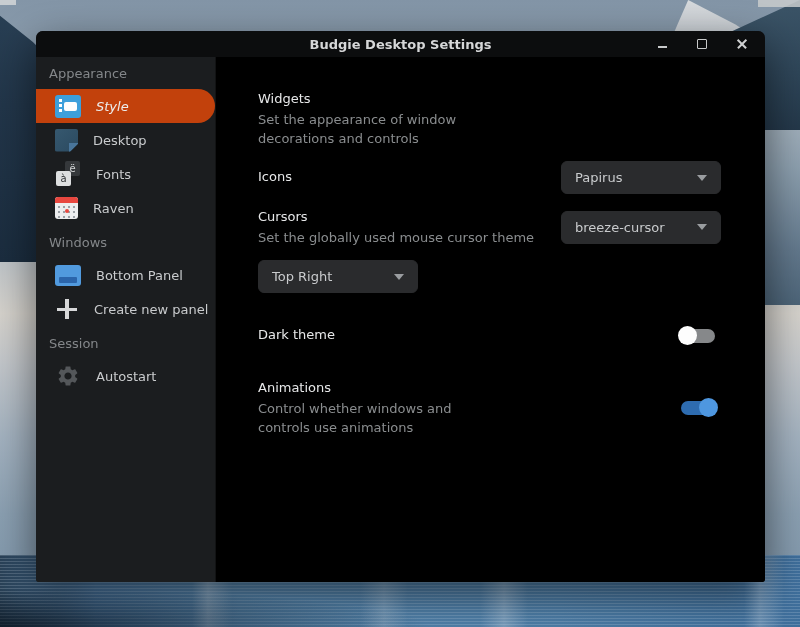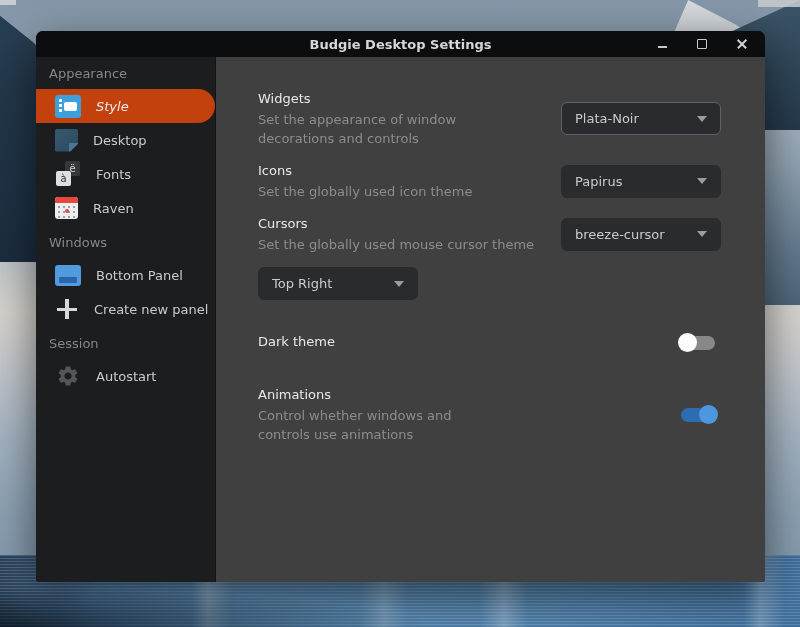--- a/index.html
+++ b/index.html
@@ -81,21 +81,21 @@
   .icon.panel{width:26px;height:21px;background:#519ade;border-radius:3px;}
   .icon.panel::after{content:"";position:absolute;left:4px;right:4px;bottom:3px;height:6px;background:#2b65ab;border-radius:1px;}
   
   .icon.plus{width:24px;height:24px;}
   .icon.plus::before{content:"";position:absolute;left:2px;top:10.5px;width:20px;height:3.4px;background:#d7d8d9;}
   .icon.plus::after{content:"";position:absolute;left:10.3px;top:2px;width:3.4px;height:20px;background:#d7d8d9;}
   
   .icon.gear{width:26px;height:26px;display:flex;align-items:center;justify-content:center;}
   .icon.gear svg{width:24px;height:24px;fill:#54575a;}
   
-  .main{flex:1;background:#404040;padding:32px 44px 0 42px;box-sizing:border-box;}
+  .main{flex:1;background:#000000;padding:32px 44px 0 42px;box-sizing:border-box;}
   .row{display:flex;justify-content:space-between;align-items:center;margin-bottom:13px;}
   .row.gap-lg{margin-top:32px;}
   .row .text{max-width:320px;}
   .row .title{font-size:13px;color:#e7e8e9;line-height:19px;margin-bottom:2px;}
   .row .desc{font-size:13px;color:#8a8d8f;line-height:19px;}
   .row.r0 .desc{max-width:215px;}
   .row.r5 .desc{max-width:248px;}
   .dropdown{width:160px;height:33px;box-sizing:border-box;background:#2a2b2d;border:1px solid #2a2b2d;border-radius:6px;
     display:flex;align-items:center;justify-content:space-between;padding:0 13px;flex:0 0 auto;}
   .dropdown.focused{border-color:#5f6367;}
@@ -184,30 +184,25 @@
       </div>
     </div>
 
     <div class="main">
 
       <div class="row r0">
         <div class="text">
           <div class="title">Widgets</div>
           <div class="desc">Set the appearance of window decorations and controls</div>
         </div>
-        <div class="dropdown focused">
-          <span class="value">Plata-Noir</span>
-          <span class="arrow"></span>
-        </div>
       </div>
 
       <div class="row r1">
         <div class="text">
           <div class="title">Icons</div>
-          <div class="desc">Set the globally used icon theme</div>
         </div>
         <div class="dropdown">
           <span class="value">Papirus</span>
           <span class="arrow"></span>
         </div>
       </div>
 
       <div class="row r2">
         <div class="text">
           <div class="title">Cursors</div>

